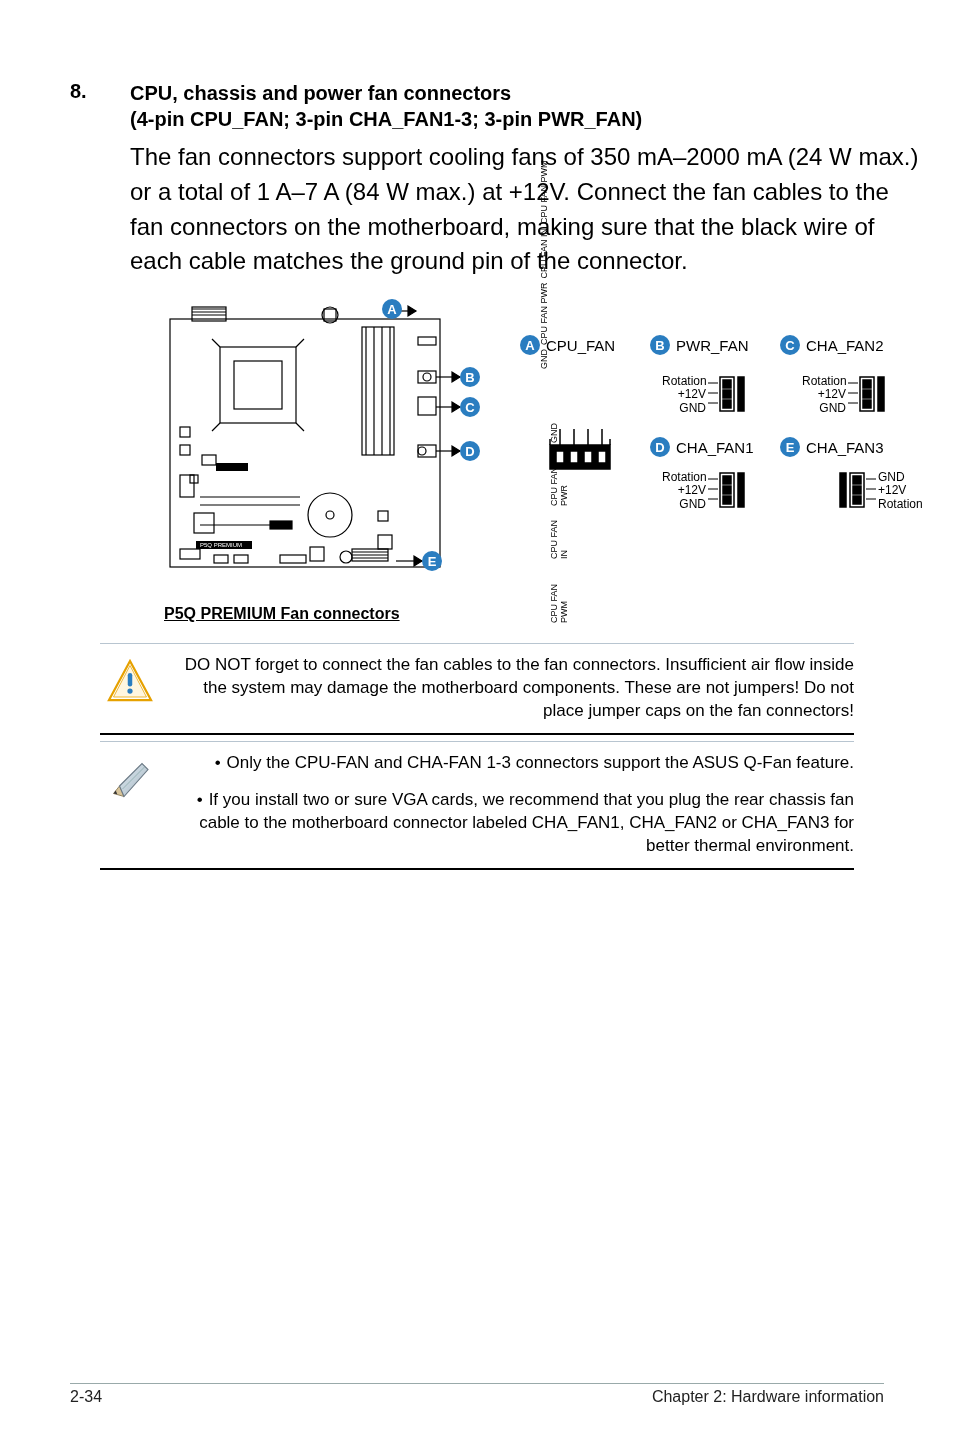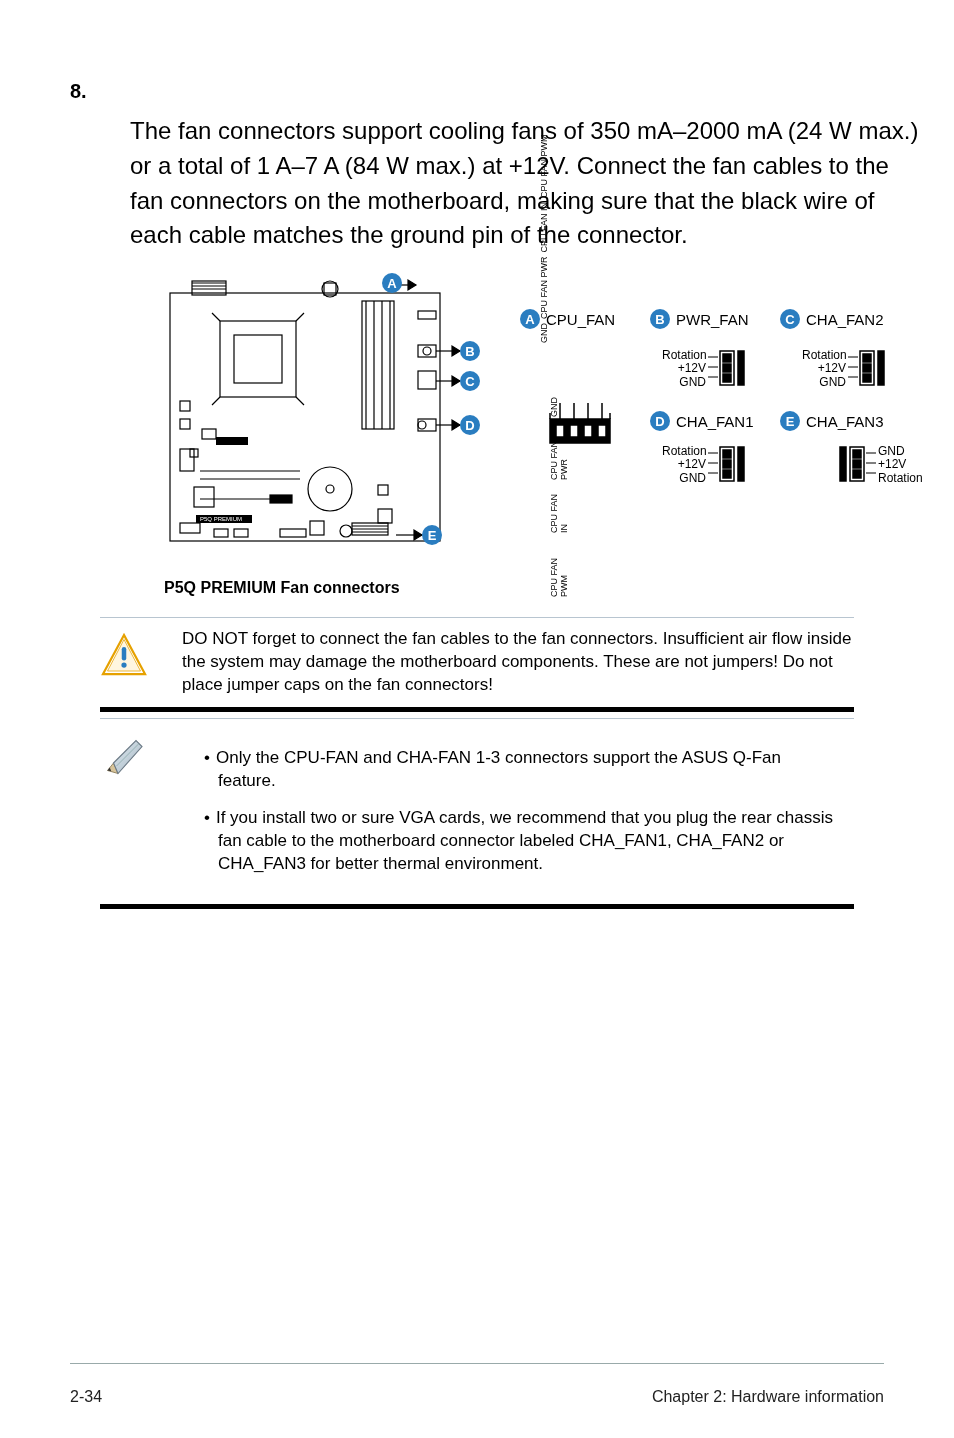--- a/index.html
+++ b/index.html
@@ -52,20 +52,21 @@
   .diag-label {
     position: absolute;
     font-size: 15px;
     font-weight: normal;
   }
   .diag-caption {
     font-weight: bold;
     font-size: 16px;
     margin-top: 6px;
     margin-left: 4px;
+    text-decoration: underline;
   }
   .badge {
     display: inline-flex;
     align-items: center;
     justify-content: center;
     width: 20px;
     height: 20px;
     border-radius: 50%;
     background: #2a7dc0;
     color: #fff;
@@ -81,38 +82,39 @@
   
   .pin-legend {
     position: absolute;
     font-size: 12px;
     line-height: 1.1;
   }
   
   .callout {
     margin: 20px 30px 0 30px;
     border-top: 1px solid #b8c5d0;
-    border-bottom: 5px solid #000000;
+    border-bottom: 2px solid #000000;
     padding: 10px 0 10px 0;
     display: flex;
     align-items: flex-start;
-    gap: 28px;
+    gap: 18px;
+    text-align: right;
   }
   .callout .icon-cell {
     width: 54px;
     flex: 0 0 54px;
     padding-top: 4px;
   }
   .callout .text-cell {
     flex: 1;
     font-size: 17px;
     line-height: 1.35;
   }
   .callout ul {
-    margin: 18px;
+    margin: 0;
     padding-left: 18px;
     list-style: none;
   }
   .callout ul li::before {
     content: "•";
     position: relative;
     left: -14px;
     margin-right: -8px;
   }
   .callout ul li {
@@ -120,41 +122,42 @@
     text-indent: 0;
   }
   .callout ul li:last-child { margin-bottom: 0; }
   
   .footer {
     position: absolute;
     left: 70px;
     right: 70px;
     bottom: 32px;
     border-top: 1px solid #9aa;
-    padding-top: 24px;
+    padding-top: 4px;
     display: flex;
     justify-content: space-between;
     font-size: 16px;
     color: #222;
   }
   
   .warn-icon svg, .pencil-icon svg {
     width: 48px; height: 48px;
   }
 </style>
 </head>
 <body>
 
 <div class="page">
 
   <div class="section-row">
     <div class="sec-num">8.</div>
     <div class="sec-body">
       <div class="sec-title">
-        <br>
+        <span>CPU, chassis and power fan connectors</span><br>
+        <span>(4-pin CPU_FAN; 3-pin CHA_FAN1-3; 3-pin PWR_FAN)</span>
       </div>
       <div class="sec-para">The fan connectors support cooling fans of 350 mA–2000 mA (24 W max.) or a total of 1 A–7 A (84 W max.) at +12V. Connect the fan cables to the fan connectors on the motherboard, making sure that the black wire of each cable matches the ground pin of the connector.</div>
 
       <div class="diagram">
         <svg width="760" height="300">
 
           <g stroke="#000" stroke-width="1.2" fill="none">
             <rect x="10" y="22" width="270" height="248"></rect>
 
             <rect x="32" y="10" width="34" height="14"></rect>

